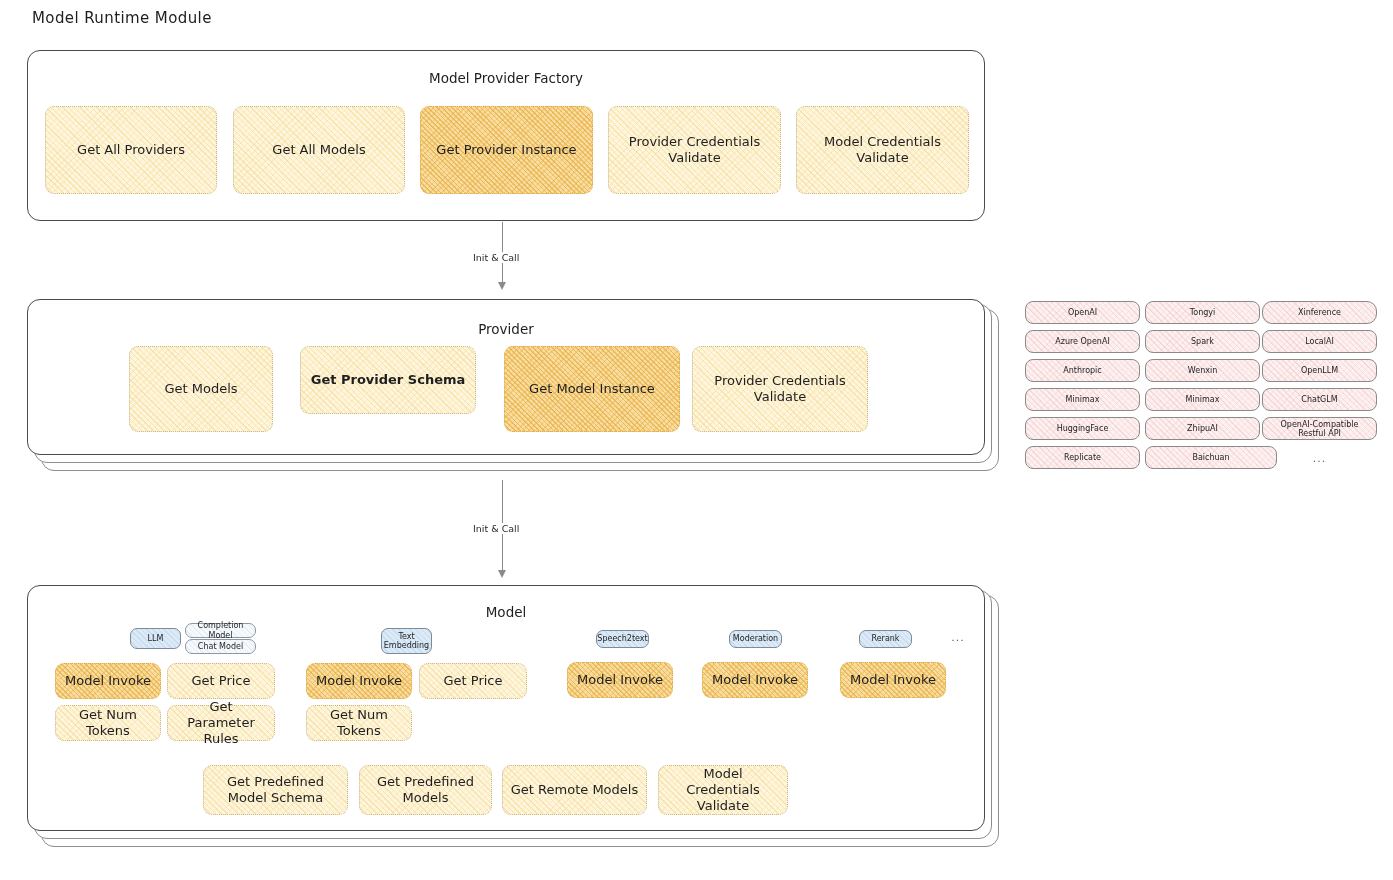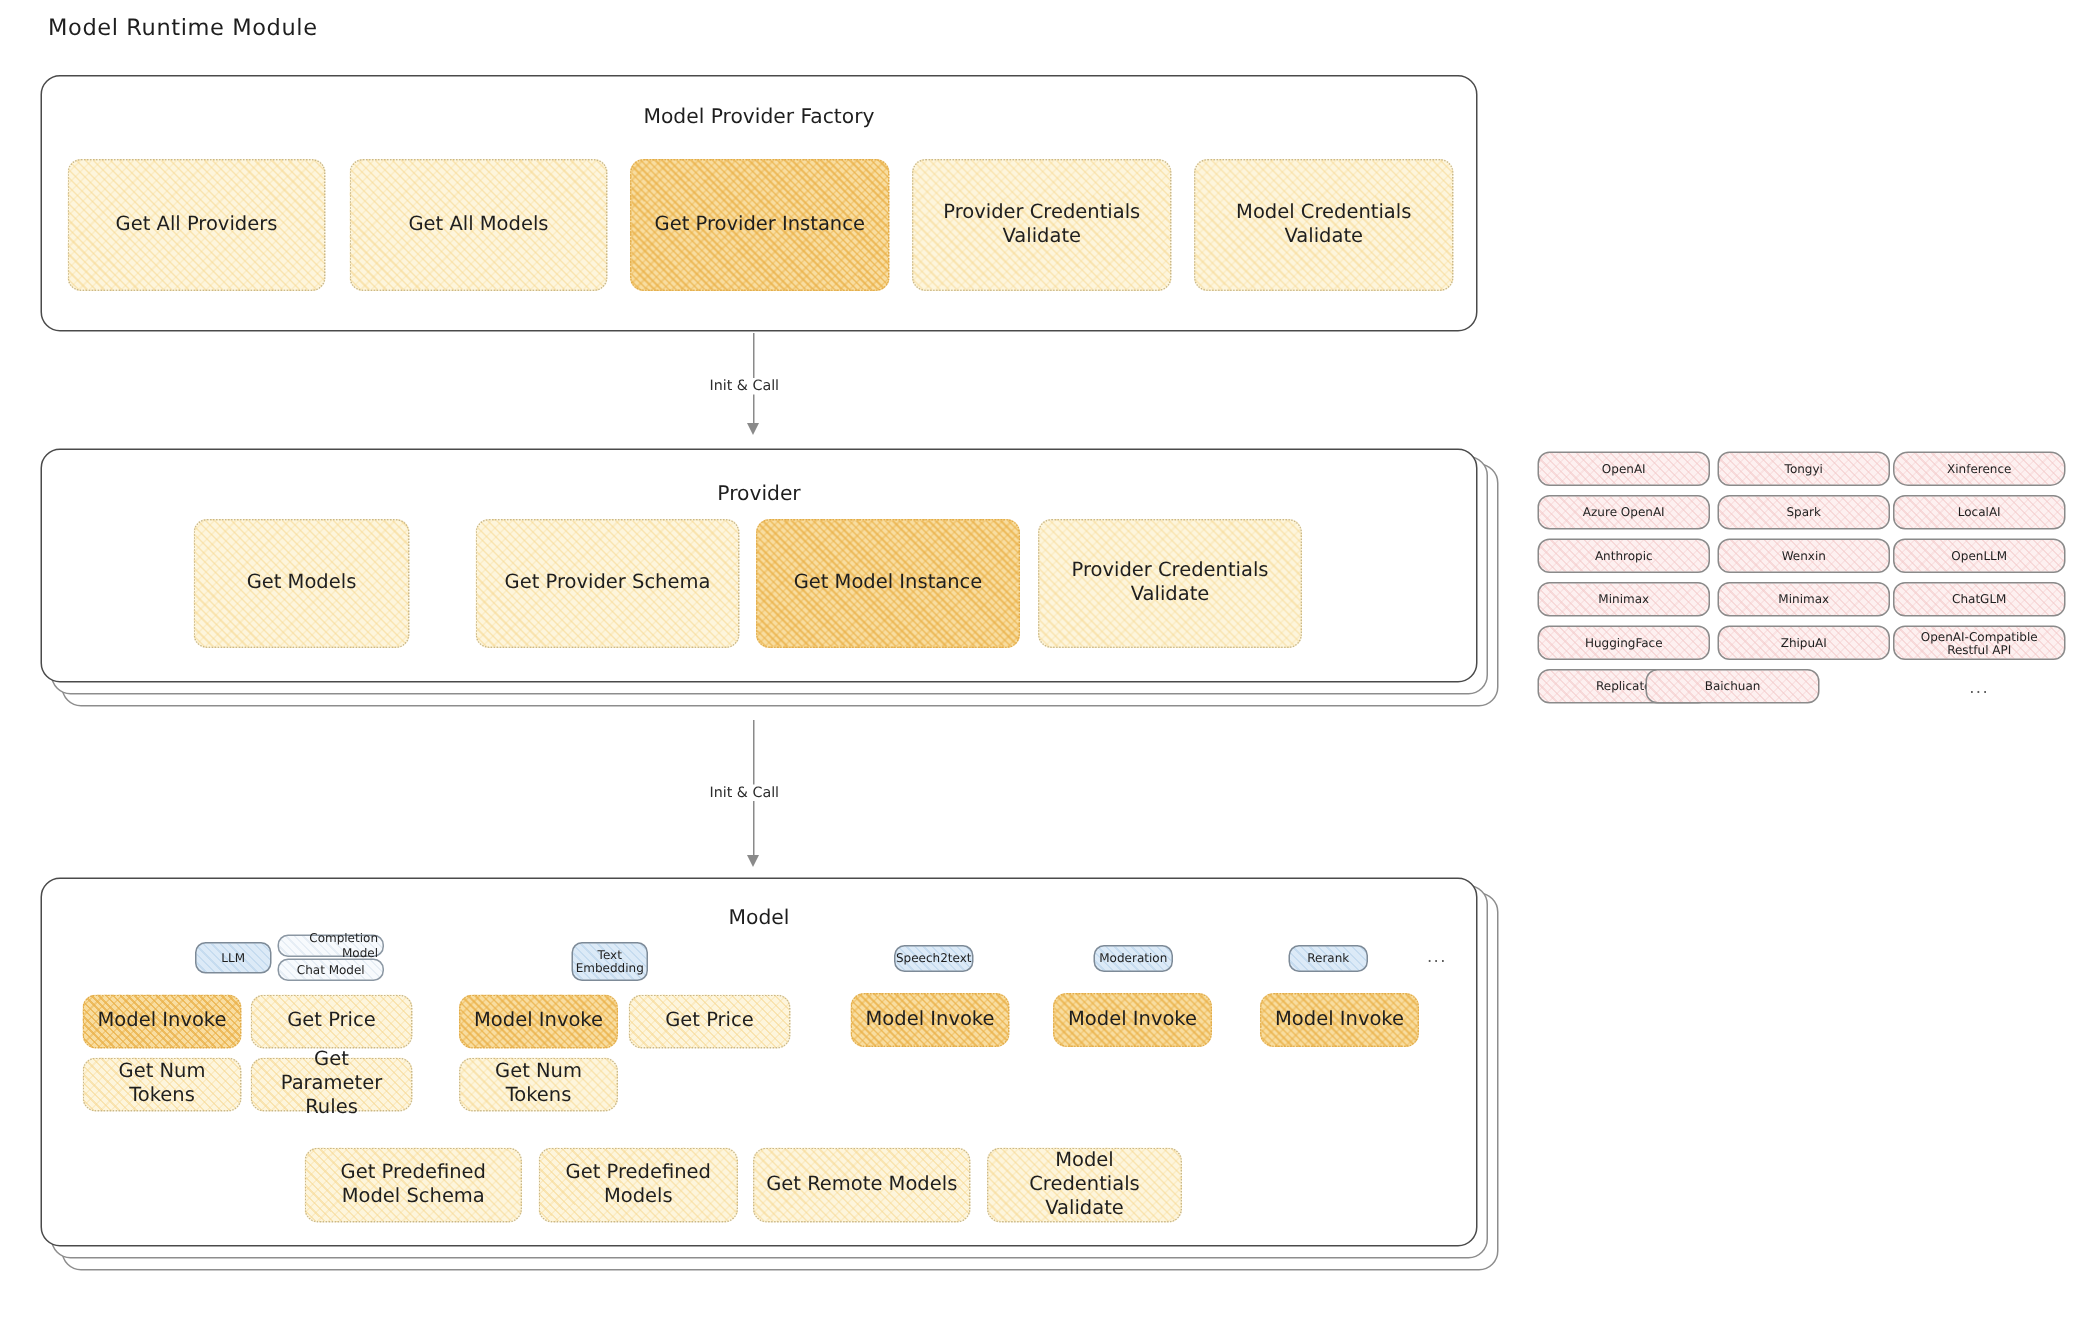--- a/index.html
+++ b/index.html
@@ -49,21 +49,20 @@
     border:1.1px solid #7d8a97;border-radius:7px;
     background-color:#dceaf7;
     background-image:repeating-linear-gradient(45deg,rgba(180,208,233,.55) 0 1px,rgba(0,0,0,0) 1px 4px);
     display:flex;align-items:center;justify-content:center;text-align:center;
     font-size:8px;line-height:1.15;color:#1e1e1e;padding:1px 3px;
   }
   .badge.plain{
     background-color:#f7fafd;
     background-image:repeating-linear-gradient(45deg,rgba(200,215,230,.35) 0 1px,rgba(0,0,0,0) 1px 4px);
     border-color:#8b97a3;
-    text-align:right;
   }
 
   
   .pill{
     border:1.1px solid #8a8a8a;border-radius:8px;
     background-color:#fdf0f0;
     background-image:
       repeating-linear-gradient(45deg,rgba(242,198,198,.55) 0 1px,rgba(0,0,0,0) 1px 4px),
       repeating-linear-gradient(-45deg,rgba(242,198,198,.30) 0 1px,rgba(0,0,0,0) 1px 5px);
     display:flex;align-items:center;justify-content:center;text-align:center;
@@ -106,21 +105,21 @@
 <div class="abs arrow-label" style="left:470px;top:252px;">Init &amp; Call</div>
 
 <div class="abs frame-shadow" style="left:41px;top:309px;width:958px;height:162px;"></div>
 <div class="abs frame-shadow" style="left:34px;top:304px;width:958px;height:159px;"></div>
 <div class="abs frame" style="left:27px;top:299px;width:958px;height:156px;"></div>
 <div class="abs frame-title" style="left:27px;top:321px;width:958px;">Provider</div>
 
 <div class="abs mbox" style="left:129px;top:346px;width:144px;height:86px;">
   <span>Get Models</span>
 </div>
-<div class="abs mbox" style="left:317px;top:346px;width:176px;height:86px;">
+<div class="abs mbox" style="left:300px;top:346px;width:176px;height:68px;font-weight:bold;">
   <span>Get Provider Schema</span>
 </div>
 <div class="abs mbox hl" style="left:504px;top:346px;width:176px;height:86px;">
   <span>Get Model Instance</span>
 </div>
 <div class="abs mbox" style="left:692px;top:346px;width:176px;height:86px;">
   <span>Provider Credentials Validate</span>
 </div>
 
 <div class="abs pill" style="left:1025px;top:301px;width:115px;height:23px;">
@@ -150,21 +149,21 @@
   </div>
 <div class="abs pill" style="left:1145px;top:359px;width:115px;height:23px;">
   <span>Wenxin</span>
   </div>
 <div class="abs pill" style="left:1145px;top:388px;width:115px;height:23px;">
   <span>Minimax</span>
   </div>
 <div class="abs pill" style="left:1145px;top:417px;width:115px;height:23px;">
   <span>ZhipuAI</span>
   </div>
-<div class="abs pill" style="left:1097px;top:446px;width:116px;height:23px;text-align:center;">
+<div class="abs pill" style="left:1145px;top:446px;width:132px;height:23px;text-align:center;">
   <span>Baichuan</span>
   </div>
 
 <div class="abs pill" style="left:1262px;top:301px;width:115px;height:23px;border-radius:10px;">
   <span>Xinference</span>
   </div>
 <div class="abs pill" style="left:1262px;top:330px;width:115px;height:23px;">
   <span>LocalAI</span>
   </div>
 <div class="abs pill" style="left:1262px;top:359px;width:115px;height:23px;">

